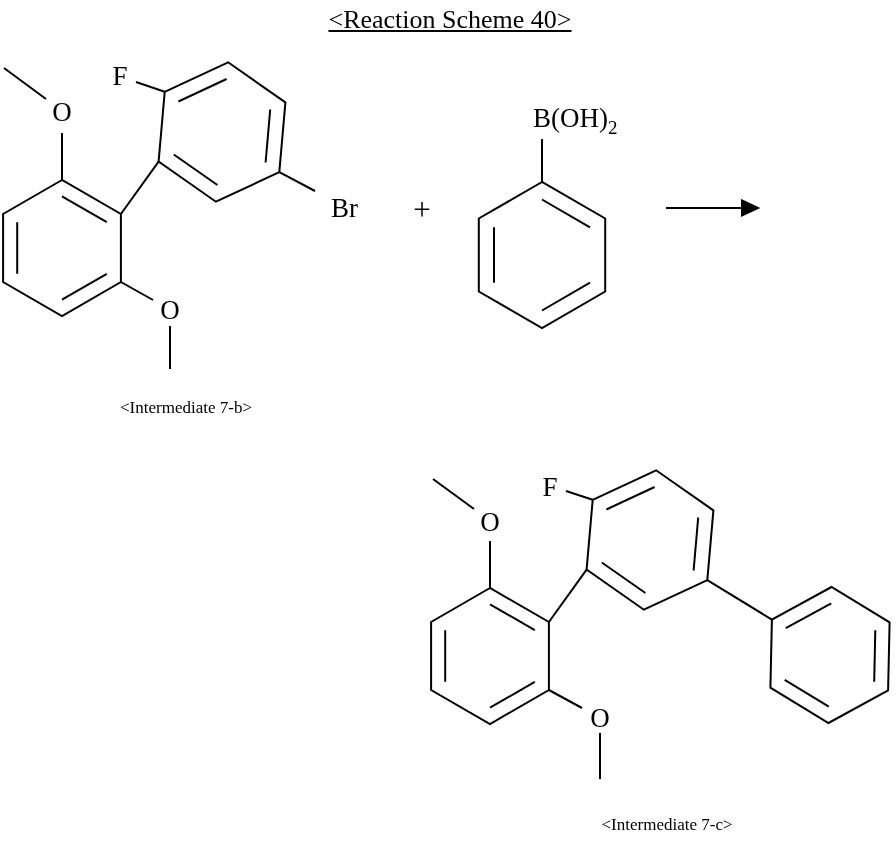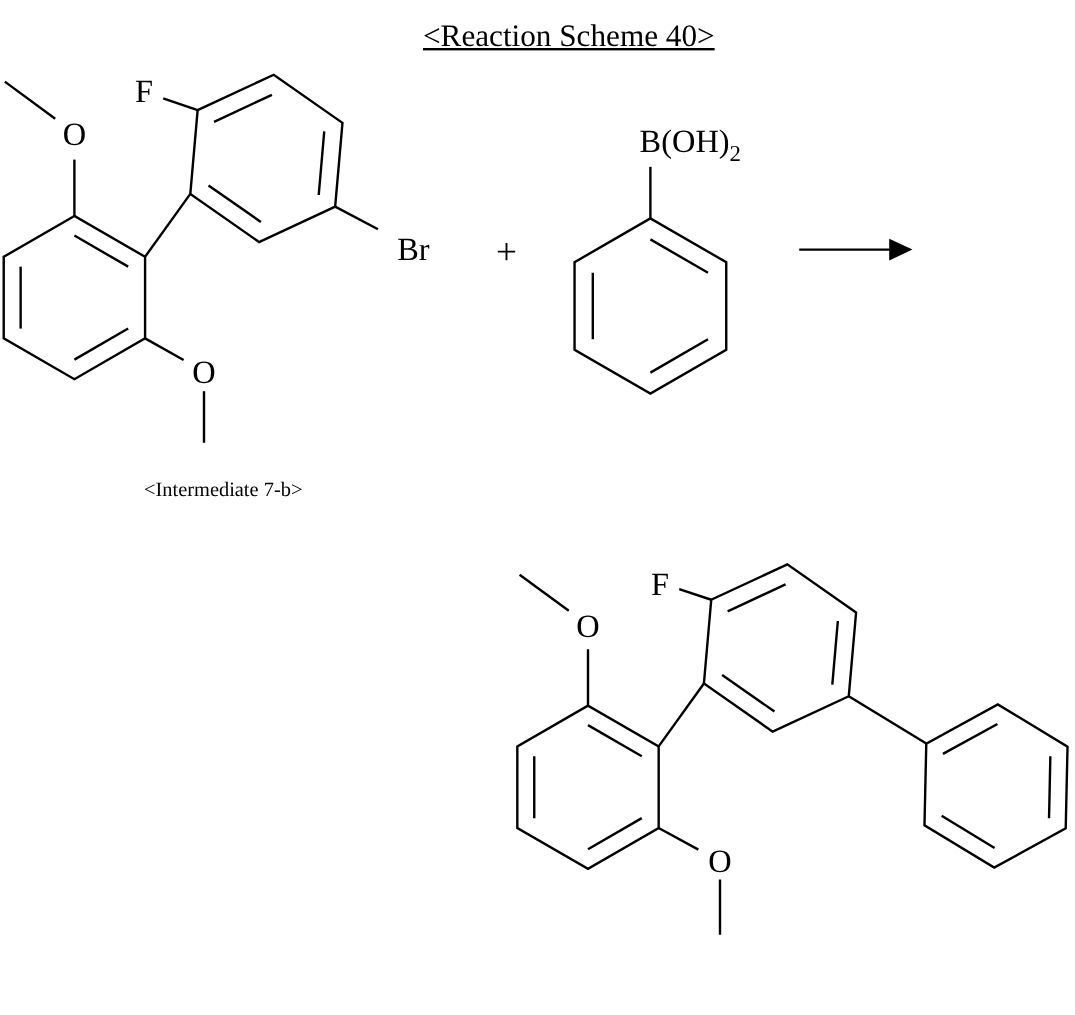--- a/index.html
+++ b/index.html
@@ -17,21 +17,21 @@
   tspan.sub{font-size:19px;}
   .caption{position:absolute;white-space:nowrap;font-size:17px;}
   .caption.title{font-size:26px;text-decoration:underline;}
   .center{transform:translateX(-50%);}
 </style>
 </head>
 <body>
 
 <div class="page">
 
-  <div class="caption title center" style="top:15px;left:450px;margin-left:24px;">&lt;Reaction Scheme 40&gt;</div>
+  <div class="caption title center" style="top:5px;left:450px;">&lt;Reaction Scheme 40&gt;</div>
 
   <svg width="896" height="846" viewBox="0 0 896 846">
 
     <g>
       <g>
           <polygon points="62.0,180.0 3.1,214.0 3.1,282.0 62.0,316.0 120.9,282.0 120.9,214.0"></polygon>
           <line x1="17.2" y1="222.2" x2="17.2" y2="273.8"></line>
           <line x1="62.0" y1="299.7" x2="106.8" y2="273.8"></line>
           <line x1="106.8" y1="222.2" x2="62.0" y2="196.3"></line>
         </g>
@@ -103,13 +103,14 @@
       <line x1="592.7" y1="499.8" x2="566" y2="491"></line>
 
       <text x="550" y="496" text-anchor="middle">F</text>
       <text x="490" y="531" text-anchor="middle">O</text>
       <text x="600" y="727" text-anchor="middle">O</text>
     </g>
   </svg>
 
   <div class="caption center" style="top:398px;left:186px;">&lt;Intermediate 7-b&gt;</div>
 
+  <div class="caption center" style="top:815px;left:667px;">&lt;Intermediate 7-c&gt;</div>
 </div>
 
 </body></html>

